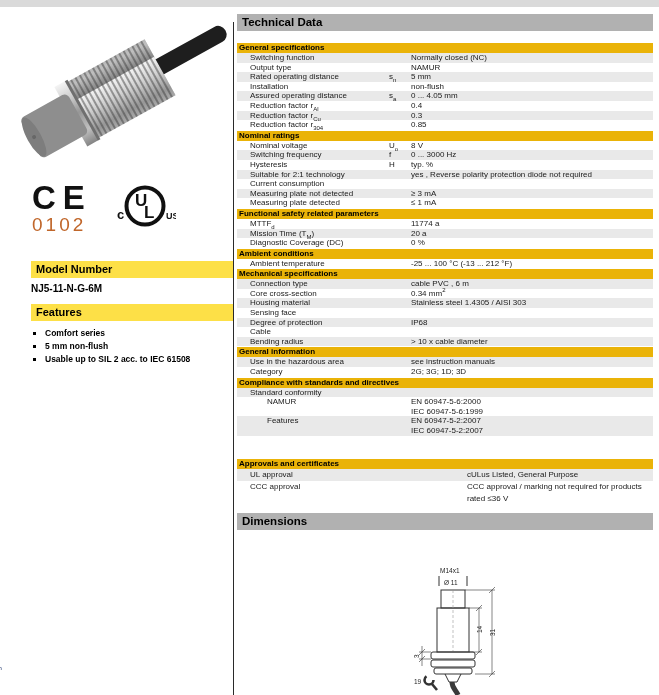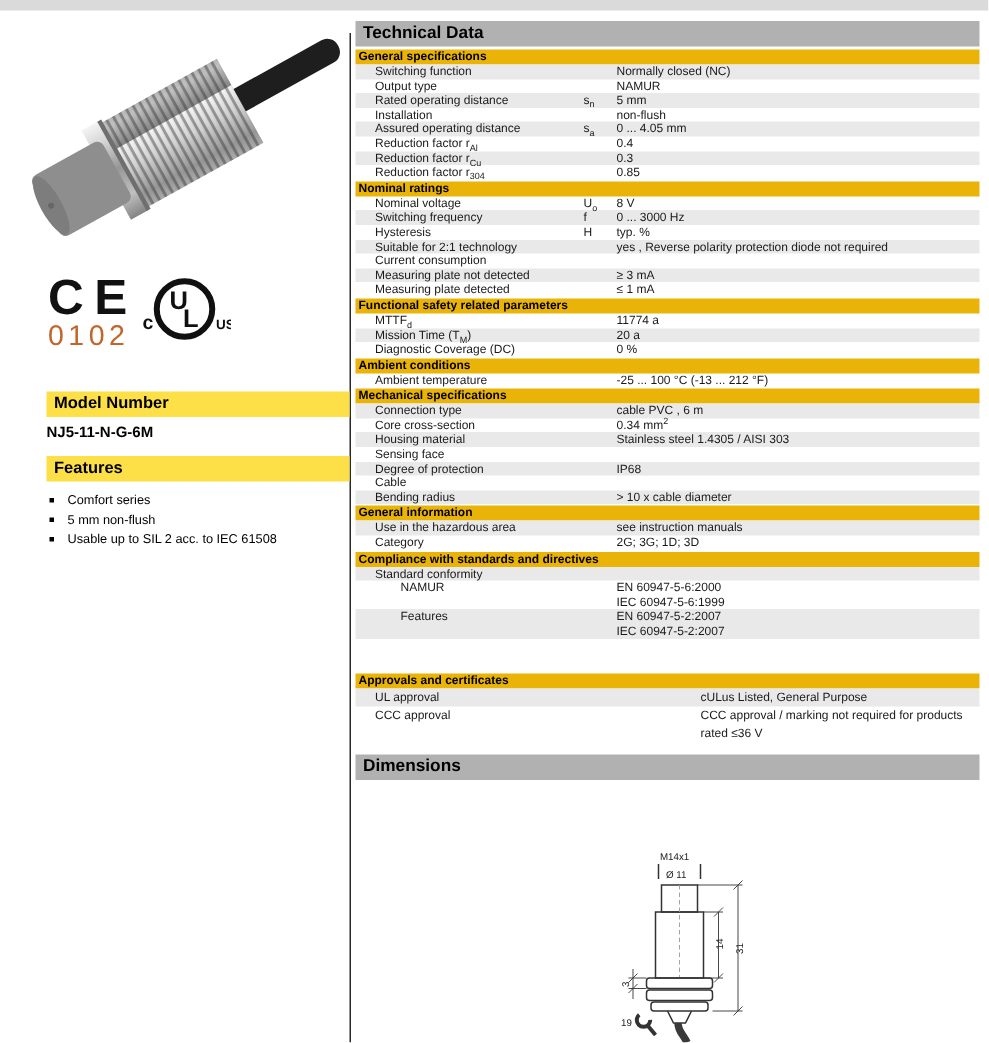--- a/index.html
+++ b/index.html
@@ -6,43 +6,43 @@
   body{
     width:659px;height:695px;position:relative;overflow:hidden;
     background:#ffffff;color:#1a1a1a;
     font-family:"Liberation Sans", sans-serif;
   }
   .topstrip{position:absolute;left:0;top:0;width:659px;height:7px;background:#dadada;}
   .vsep{position:absolute;left:233px;top:22px;width:1px;height:673px;background:#2a2a2a;}
 
   
   .photo{position:absolute;left:10px;top:8px;}
-  .marks{position:absolute;left:32px;top:183px;display:flex;align-items:flex-start;}
+  .marks{position:absolute;left:32px;top:183px;display:flex;align-items:flex-start;gap:22px;}
   .ce-text{font-weight:bold;font-size:33px;line-height:30px;letter-spacing:7px;color:#111;}
   .ce-code{font-size:19px;line-height:21px;letter-spacing:3px;color:#c0662a;margin-top:1px;}
   .model-bar,.features-bar{
     position:absolute;left:31px;width:202px;height:17px;background:#fde047;
     font-weight:bold;font-size:11px;line-height:17px;padding-left:5px;box-sizing:border-box;color:#000;
   }
   .model-bar{top:261px;}
   .model-value{position:absolute;left:31px;top:283px;font-weight:bold;font-size:10px;color:#000;}
   .features-bar{top:304px;}
   .features-list{position:absolute;left:33px;top:327px;width:200px;}
-  .feature{display:flex;gap:9px;font-weight:normal;font-size:8.5px;line-height:13px;color:#000;}
+  .feature{display:flex;gap:9px;font-weight:bold;font-size:8.5px;line-height:13px;color:#000;}
   .feature .sq{width:3px;height:3px;background:#000;margin-top:5px;flex:0 0 3px;}
   .side-text{
     position:absolute;left:-14px;top:660px;transform:rotate(-90deg);
     font-size:6.5px;color:#5b6b93;letter-spacing:.5px;
   }
 
   
   .right{position:absolute;left:237px;top:14px;width:416px;}
   .bigbar{
     height:17px;background:#b1b1b1;color:#000;font-weight:bold;font-size:11.5px;
-    line-height:17px;padding-left:5px;margin-bottom:2px;
+    line-height:17px;padding-left:5px;margin-bottom:12px;
   }
   .sec-h{
     background:#eab308;font-weight:bold;font-size:8px;height:10px;line-height:10px;
     padding-left:2px;margin-top:1px;color:#000;
   }
   .row{display:flex;font-size:8px;line-height:9.6px;}
   .row.shade{background:#e9e9e9;}
   .row.tall{line-height:12px;gap:28px;}
   .lab{width:152px;padding-left:13px;box-sizing:border-box;}
   .row.ind2 .lab{}

